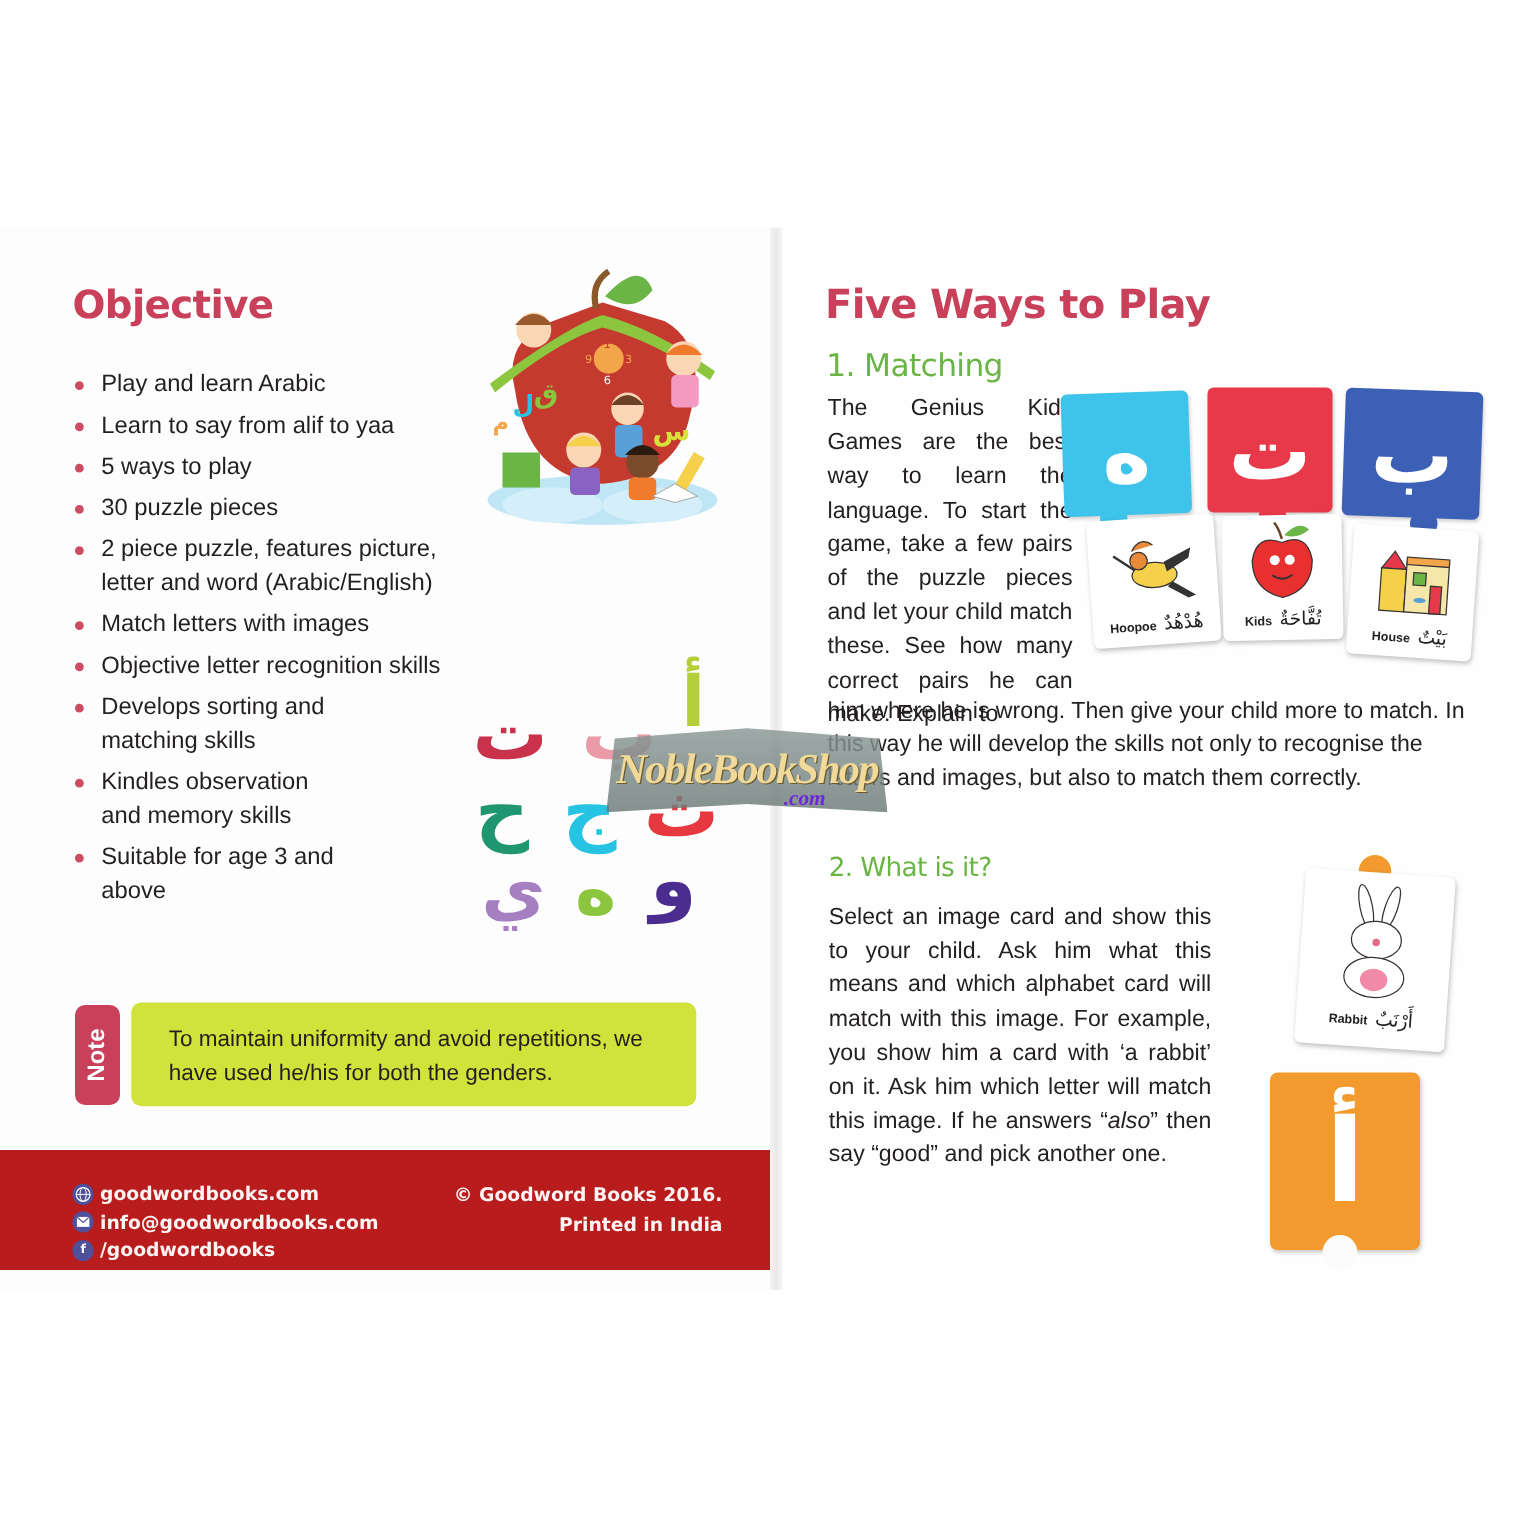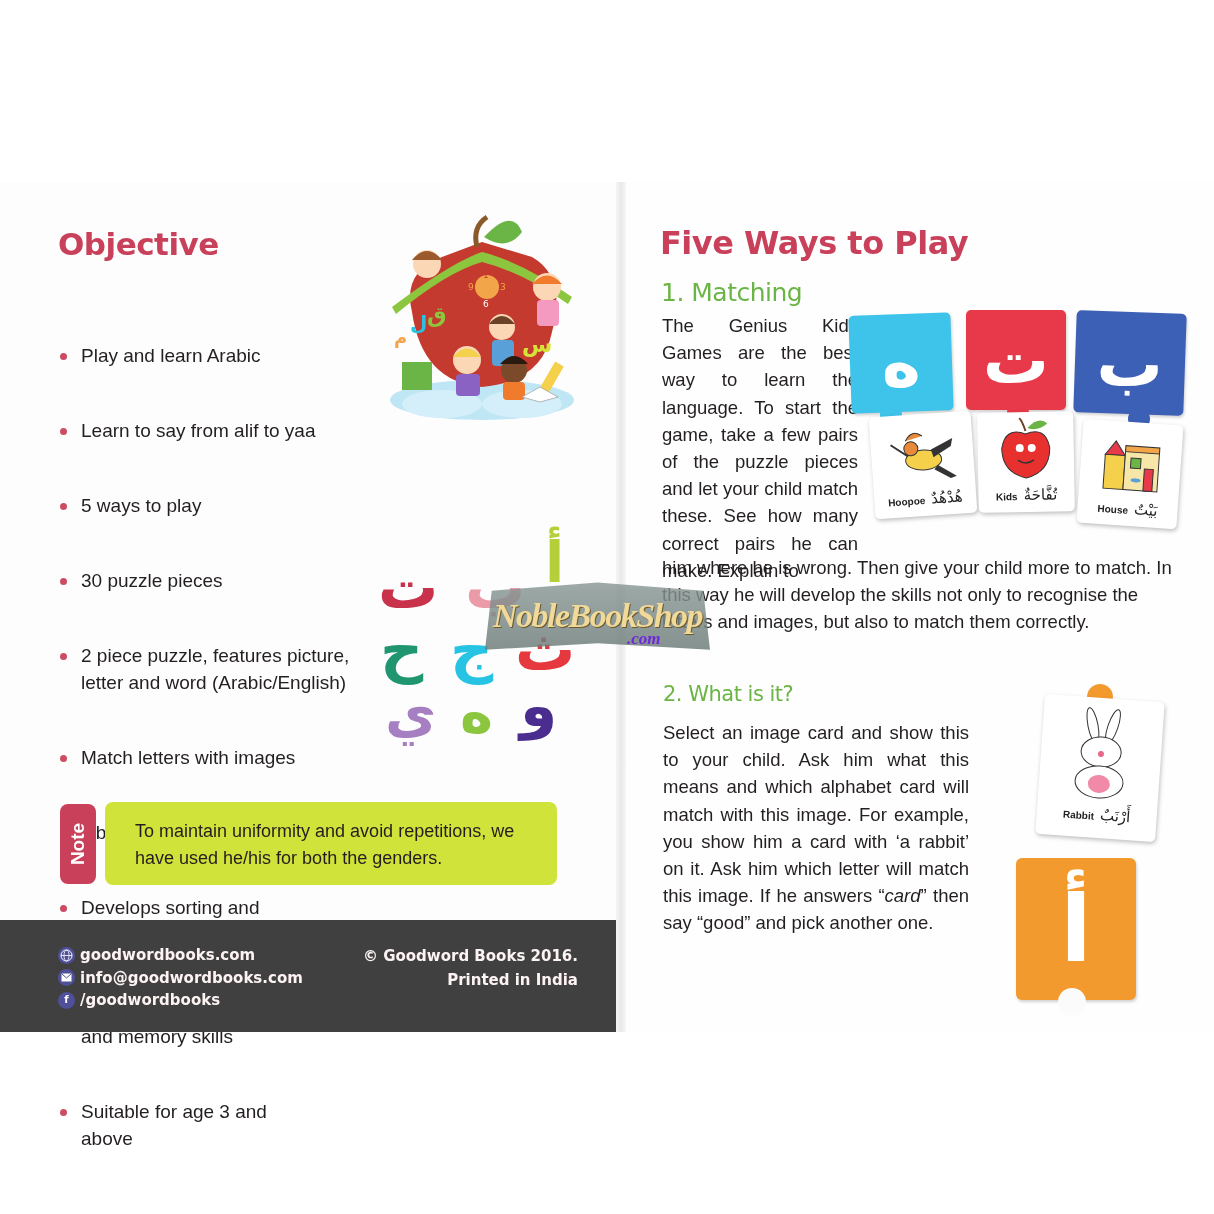--- a/index.html
+++ b/index.html
@@ -8,28 +8,28 @@
 
   .spread { position: absolute; left: 0; top: 182px; width: 1214px; height: 850px; background: #fefefe; padding-left: 23px; }
   .page-left { position: absolute; left: 0; top: 0; width: 618px; height: 850px; background: #fdfdfd; }
   .gutter { position: absolute; left: 616px; top: 0; width: 10px; height: 850px; background: linear-gradient(90deg, #f4f4f4, #e9e9e9, #f6f6f6); }
 
   .heading { position: absolute; font-family: "DejaVu Sans", sans-serif; font-weight: bold; color: #c9405a; letter-spacing: -0.5px; }
   .subheading { position: absolute; font-family: "DejaVu Sans", sans-serif; font-weight: normal; color: #6ab545; letter-spacing: -0.5px; }
 
   .obj-title { left: 58px; top: 44px; font-size: 31px; }
   .obj-list { position: absolute; left: 58px; top: 112px; width: 320px; list-style: none; font-size: 19px; line-height: 27px; color: #231f20; }
-  .obj-list li { position: relative; padding-left: 23px; margin-bottom: 6px; margin-top: 48px; }
+  .obj-list li { position: relative; padding-left: 23px; margin-bottom: 6px; }
   .obj-list li::before { content: ""; position: absolute; left: 2px; top: 11px; width: 7px; height: 7px; border-radius: 50%; background: #cc4d61; }
 
   .note-tag { position: absolute; left: 60px; top: 622px; width: 36px; height: 80px; background: #c9405a; border-radius: 8px; color: #fff; font-weight: bold; font-size: 19px; display: flex; align-items: center; justify-content: center; }
   .note-tag span { transform: rotate(-90deg); display: block; white-space: nowrap; }
   .note-box { position: absolute; left: 105px; top: 620px; width: 452px; height: 83px; background: #cfe33a; border-radius: 8px; padding: 16px 20px 0 30px; font-size: 18px; line-height: 27px; color: #231f20; }
 
-  .footer { position: absolute; left: 0; top: 738px; width: 618px; height: 112px; background: #404040; color: #fdf3f3; font-family: "DejaVu Sans", sans-serif; font-weight: bold; font-size: 15px; }
+  .footer { position: absolute; left: 0; top: 738px; width: 618px; height: 96px; background: #b91c1c; color: #fdf3f3; font-family: "DejaVu Sans", sans-serif; font-weight: bold; font-size: 15px; }
   .footer-links { position: absolute; left: 58px; top: 24px; line-height: 22.5px; }
   .footer-link { display: flex; align-items: center; gap: 5px; }
   .f-icon { width: 17px; height: 17px; border-radius: 50%; background: #4f4f9a; color: #fff; font-size: 10px; display: inline-flex; align-items: center; justify-content: center; font-family: "DejaVu Sans", sans-serif; }
   .footer-copy { position: absolute; right: 40px; top: 24px; text-align: right; line-height: 24px; }
 
   .illustration { position: absolute; left: 372px; top: 30px; width: 220px; height: 210px; }
   .arabic-art { position: absolute; left: 370px; top: 370px; width: 230px; height: 200px; }
   .ar { position: absolute; font-family: "DejaVu Sans", sans-serif; font-weight: bold; }
 
   .five-title { left: 660px; top: 42px; font-size: 32px; }
@@ -230,21 +230,21 @@
         <ellipse cx="56" cy="52" rx="5" ry="2" fill="#5aa0d8"></ellipse>
       </svg>
       <div class="card-label">
         <span>House</span>
         <span class="arw">بَيْتٌ</span>
       </div>
     </div>
   </div>
 
   <div class="subheading sub2">2. What is it?</div>
-  <div class="para para2"><span>Select an image card and show this to your child. Ask him what this means and which alphabet card will match with this image. For example, you show him a card with ‘a rabbit’ on it. Ask him which letter will match this image. If he answers “</span><em>card</em><span>” then say “good” and pick another one.</span></div>
+  <div class="para para2"><span>Select an image card and show this to your child. Ask him what this means and which alphabet card will match with this image. For example, you show him a card with ‘a rabbit’ on it. Ask him which letter will match this image. If he answers “</span><em>also</em><span>” then say “good” and pick another one.</span></div>
 
   <div class="knob" style="left:1087px;top:502px;width:26px;height:26px;background:#f39a2e;"></div>
   <div class="card" style="left:1040px;top:516px;width:120px;height:140px;transform:rotate(4deg);">
     <svg width="120" height="100" viewBox="0 0 120 100" style="position:absolute;left:0;top:6px">
       <ellipse cx="50" cy="22" rx="5" ry="18" fill="#fff" stroke="#333" stroke-width="1" transform="rotate(-15 50 22)"></ellipse>
       <ellipse cx="70" cy="22" rx="5" ry="18" fill="#fff" stroke="#333" stroke-width="1" transform="rotate(15 70 22)"></ellipse>
       <ellipse cx="60" cy="48" rx="20" ry="15" fill="#fff" stroke="#333" stroke-width="1"></ellipse>
       <circle cx="60" cy="50" r="3" fill="#e86a8a"></circle>
       <ellipse cx="60" cy="78" rx="24" ry="16" fill="#fff" stroke="#333" stroke-width="1"></ellipse>
       <ellipse cx="60" cy="80" rx="11" ry="9" fill="#f08aa8"></ellipse>

